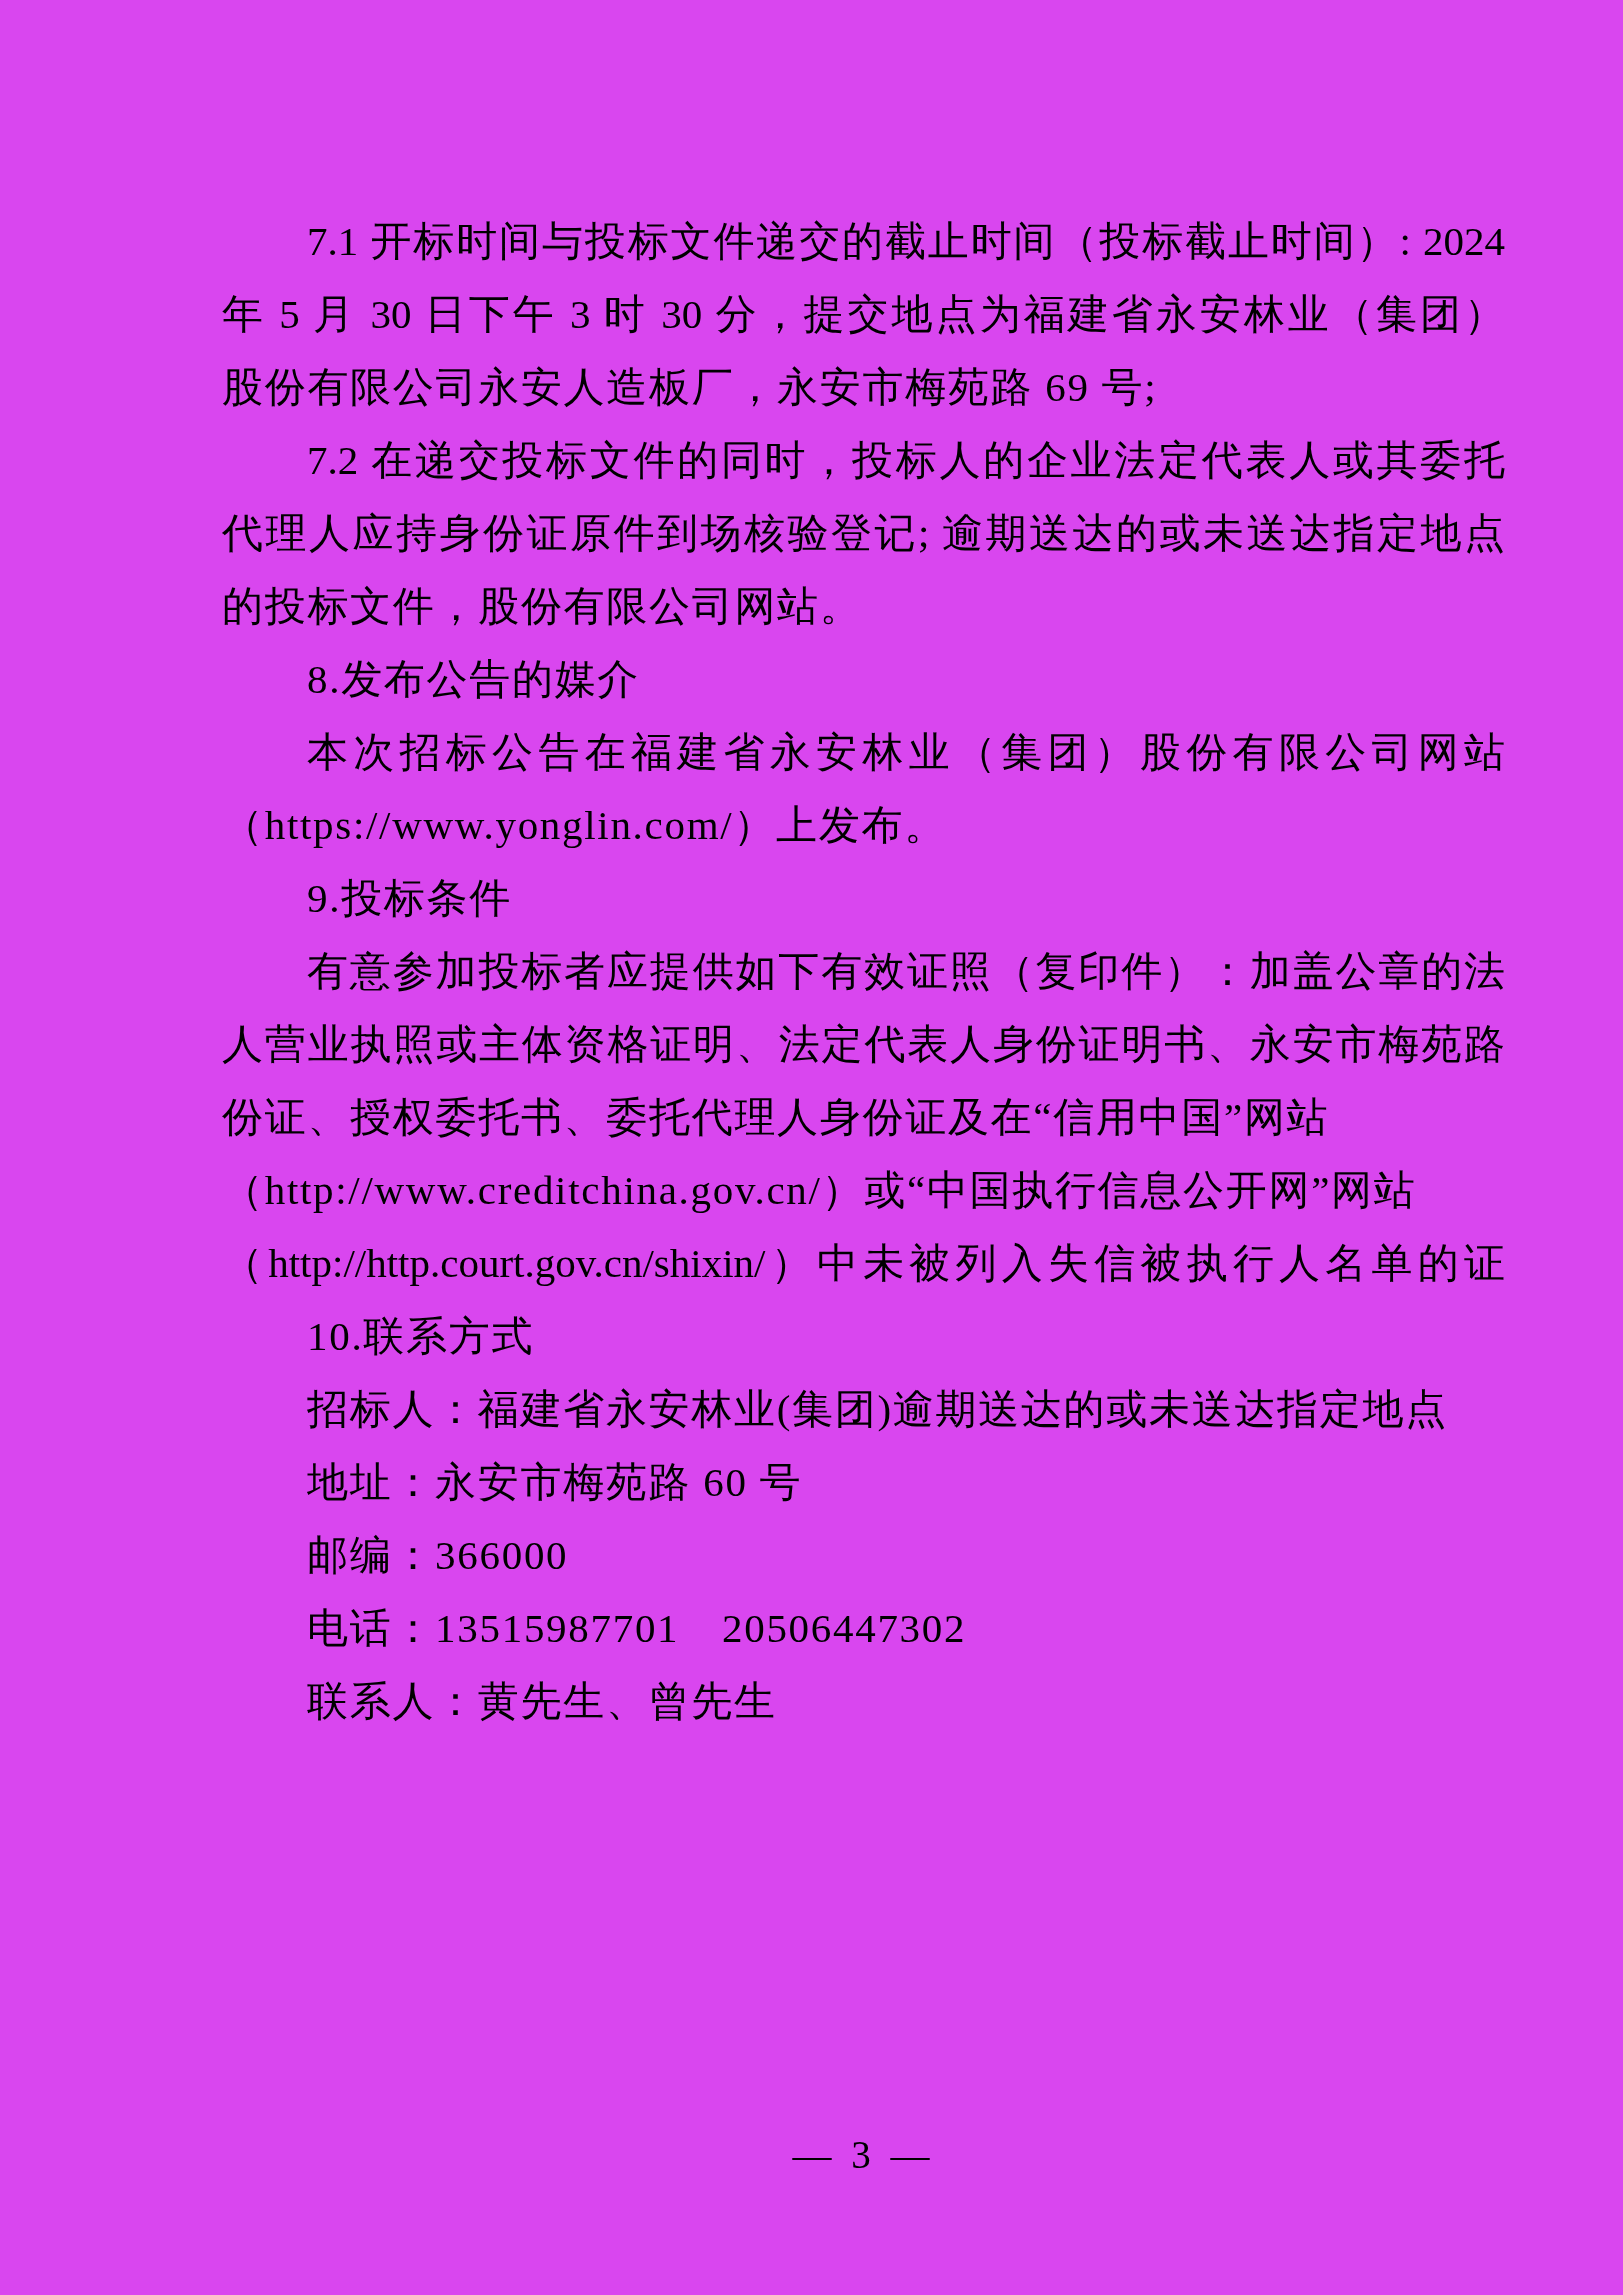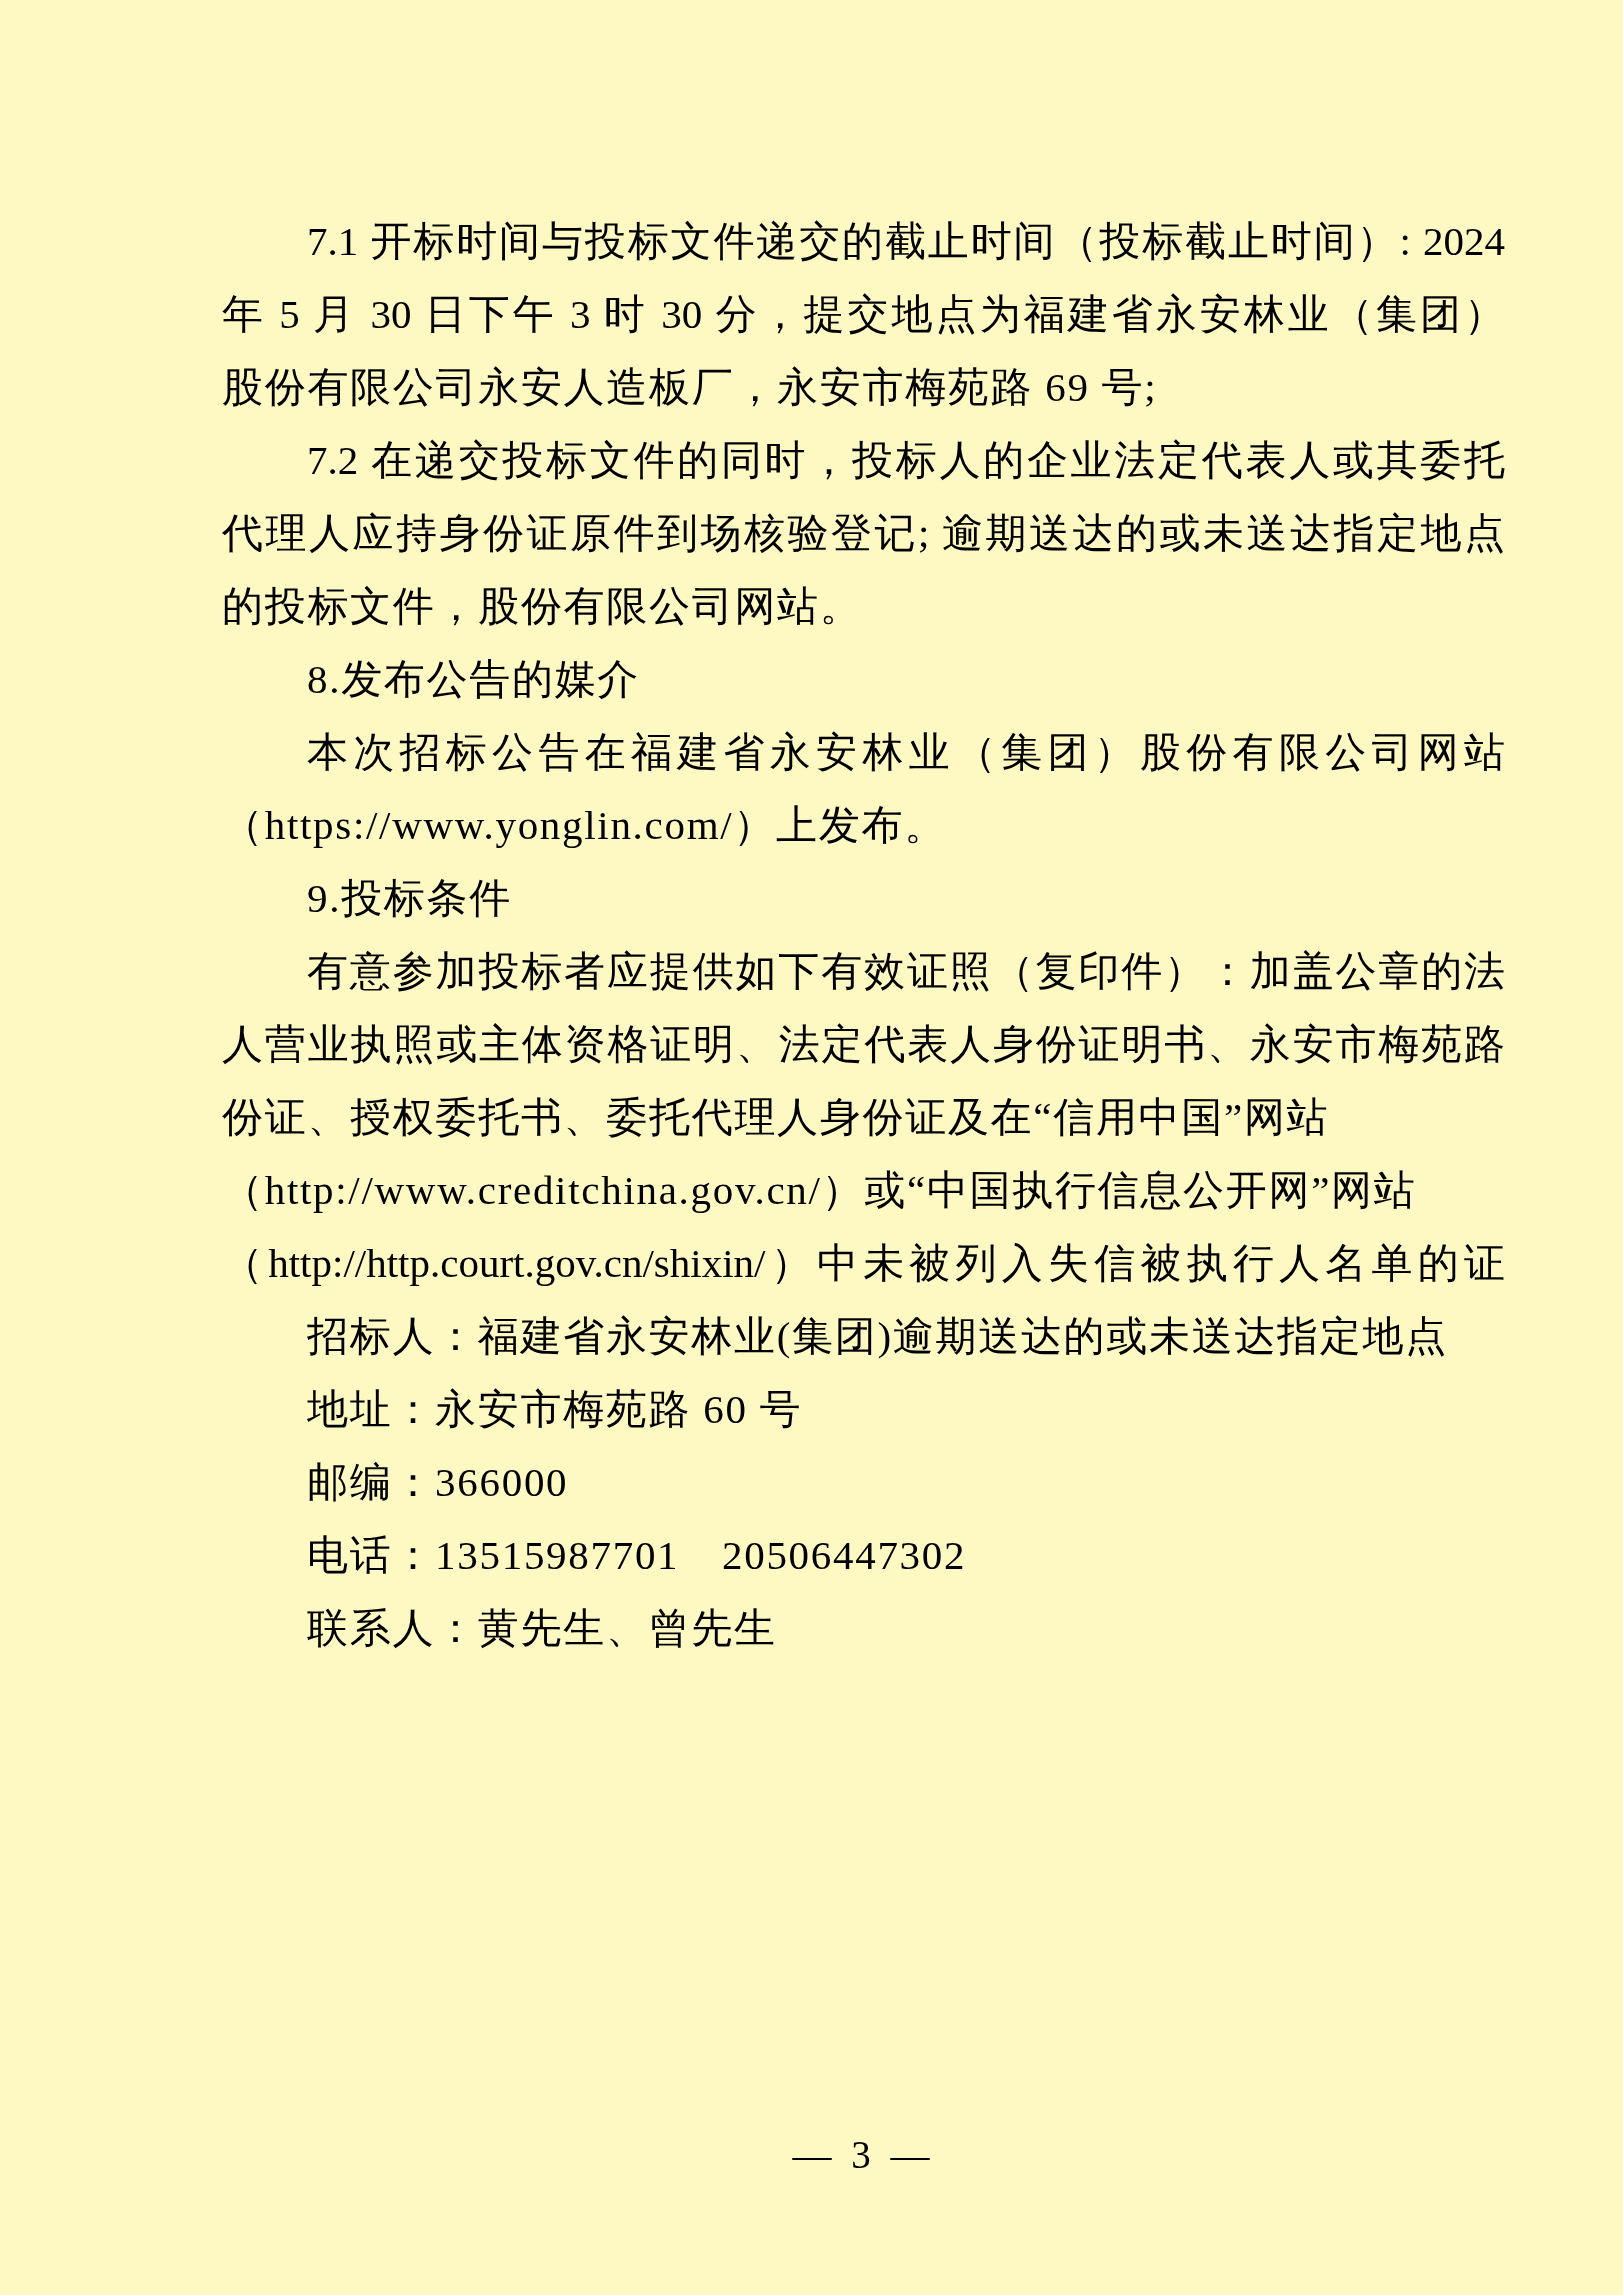--- a/index.html
+++ b/index.html
@@ -4,21 +4,21 @@
 <style>
   html, body {
     margin: 0;
     padding: 0;
     background: #ffffff;
   }
   .page {
     position: relative;
     width: 1623px;
     height: 2295px;
-    background: #fef9c3;
+    background: #d946ef;
     font-family: "Liberation Serif", "DejaVu Serif", serif;
     color: #000000;
     overflow: hidden;
   }
   .content {
     position: absolute;
     left: 222px;
     top: 205px;
     width: 1283px;
     font-size: 41px;
@@ -69,20 +69,21 @@
     <div class="line indent fill">本次招标公告在福建省永安林业（集团）股份有限公司网站</div>
     <div class="line">（https://www.yonglin.com/）上发布。</div>
 
     <div class="line indent bold">9.投标条件</div>
     <div class="line indent fill">有意参加投标者应提供如下有效证照（复印件）：加盖公章的法</div>
     <div class="line fill">人营业执照或主体资格证明、法定代表人身份证明书、永安市梅苑路</div>
     <div class="line">份证、授权委托书、委托代理人身份证及在“信用中国”网站</div>
     <div class="line">（http://www.creditchina.gov.cn/）或“中国执行信息公开网”网站</div>
     <div class="line fill">（http://http.court.gov.cn/shixin/）中未被列入失信被执行人名单的证</div>
 
+    <div class="line indent bold">10.联系方式</div>
     <div class="line indent">招标人：福建省永安林业(集团)逾期送达的或未送达指定地点</div>
     <div class="line indent">地址：永安市梅苑路 60 号</div>
     <div class="line indent">邮编：366000</div>
     <div class="line indent">电话：13515987701　20506447302</div>
     <div class="line indent">联系人：黄先生、曾先生</div>
 
   </div>
 
   <div class="footer">— 3 —</div>
 </div>

